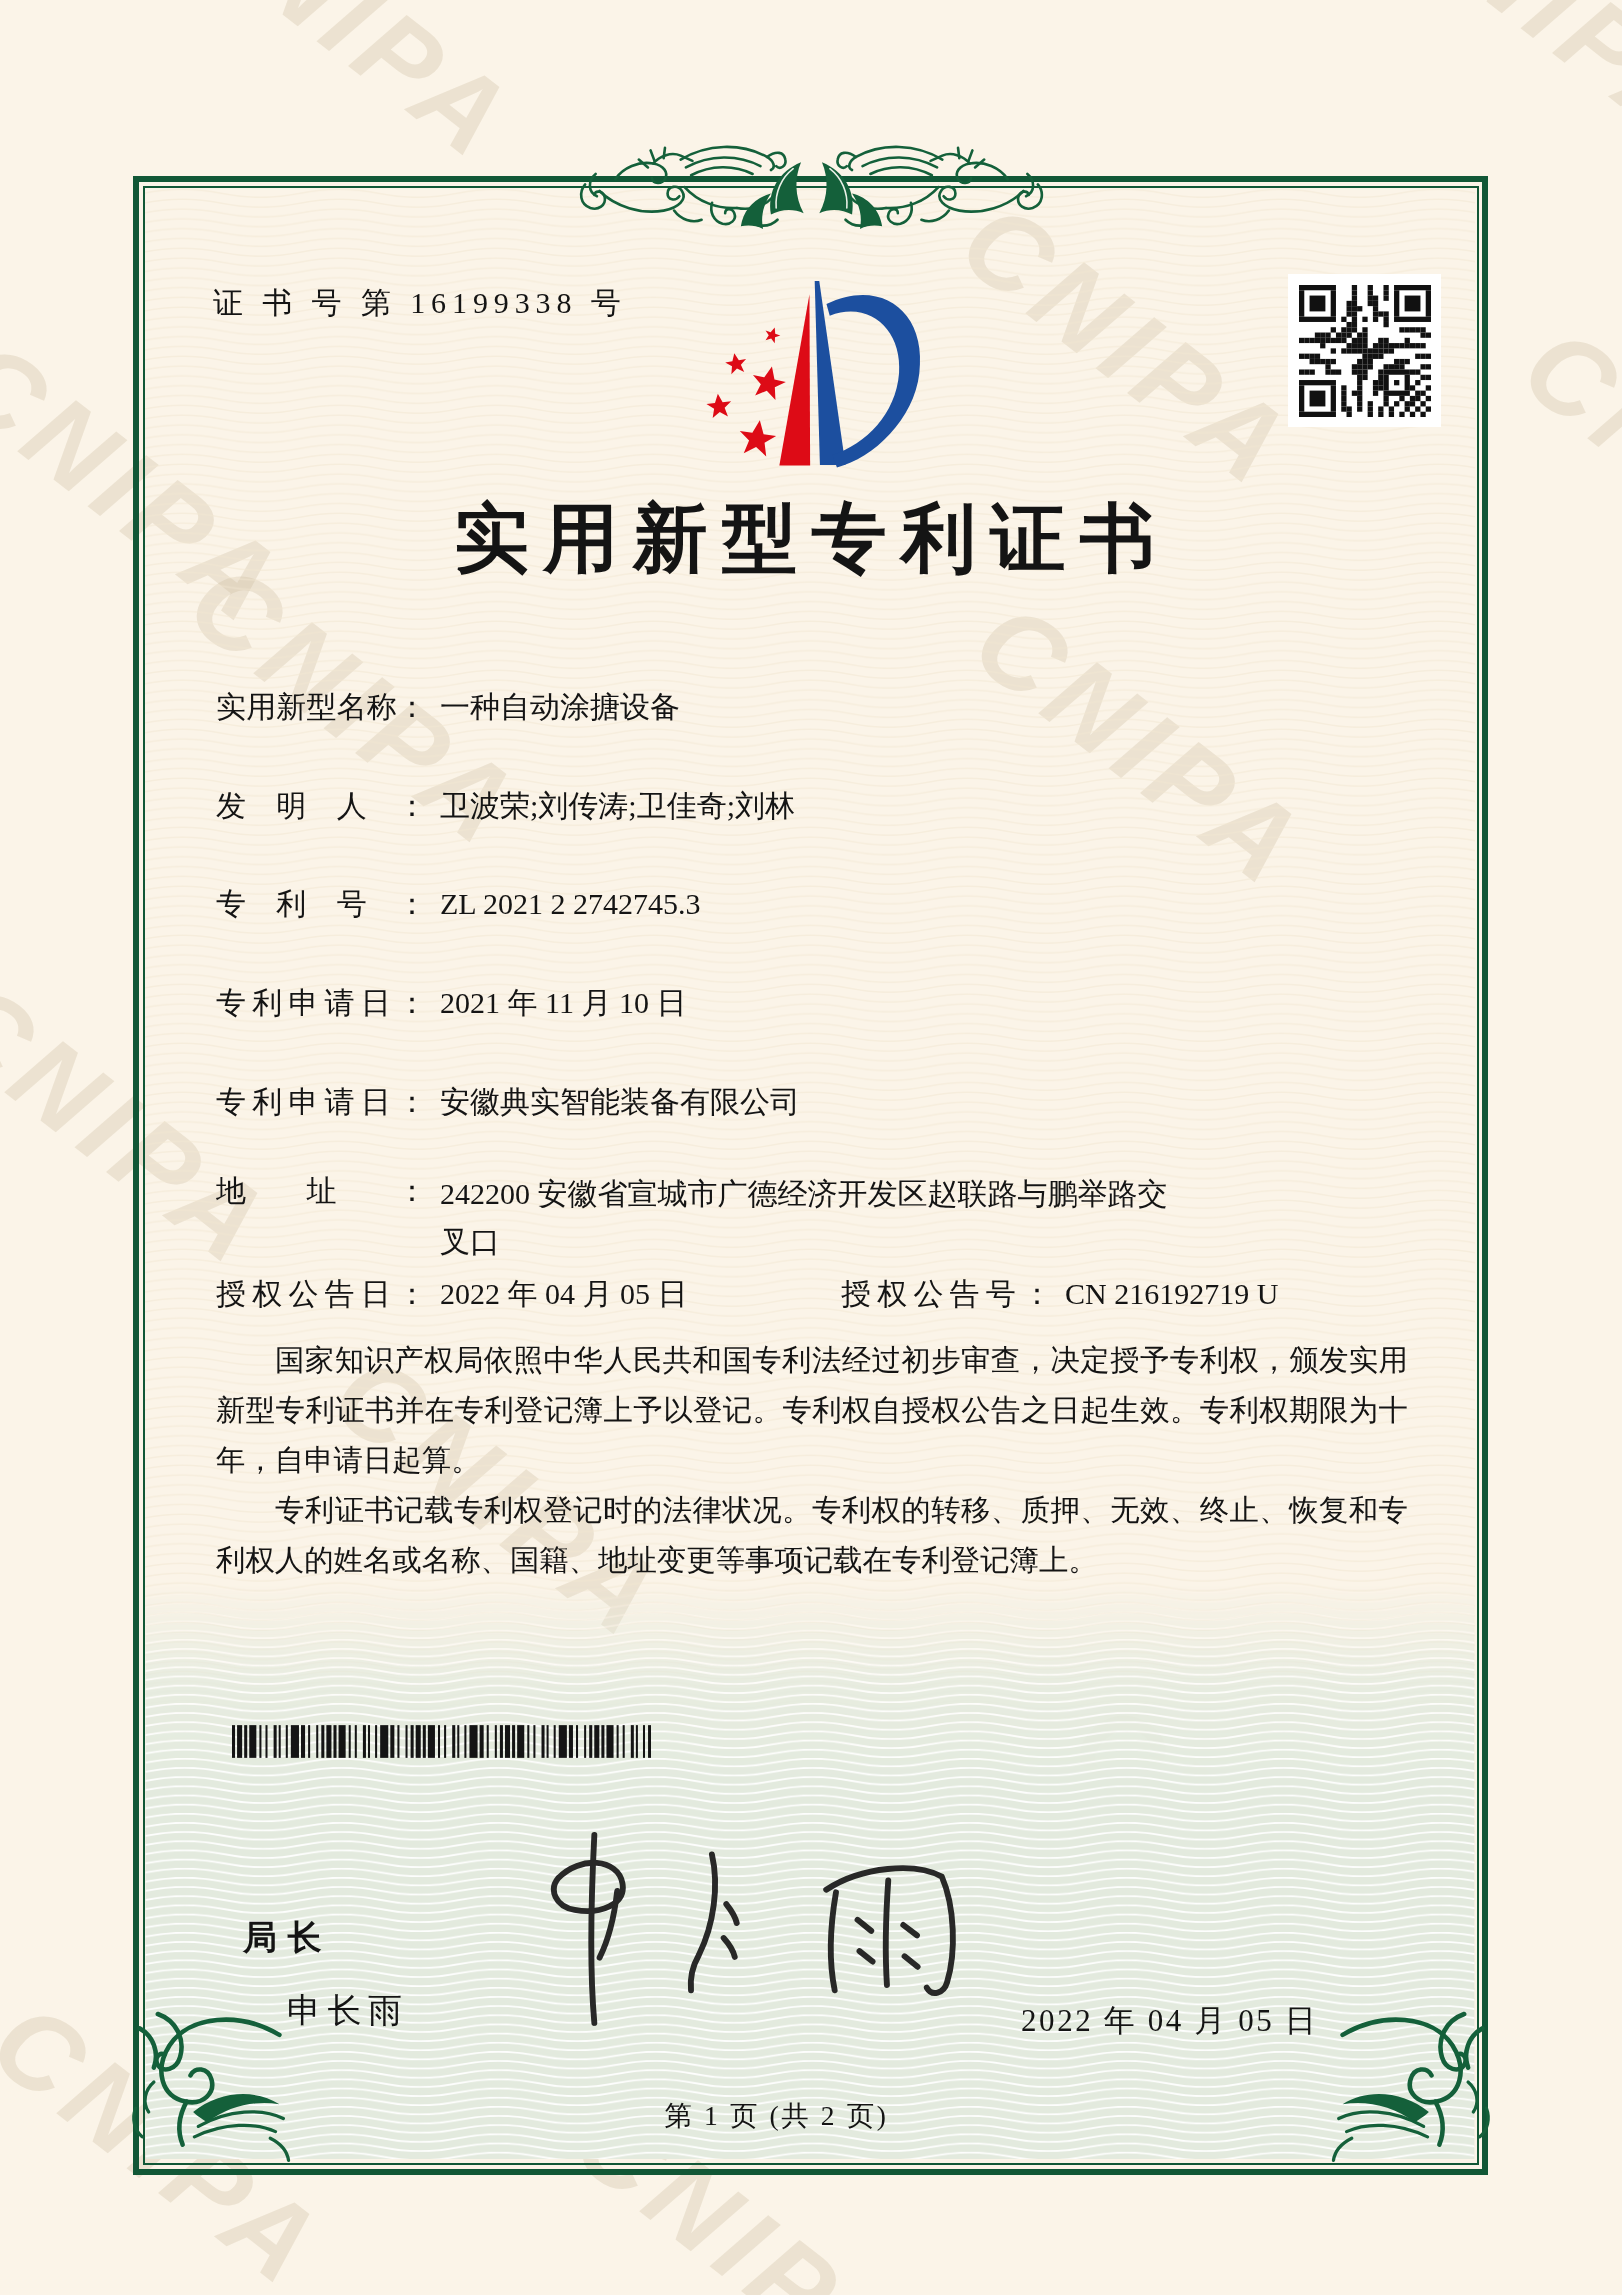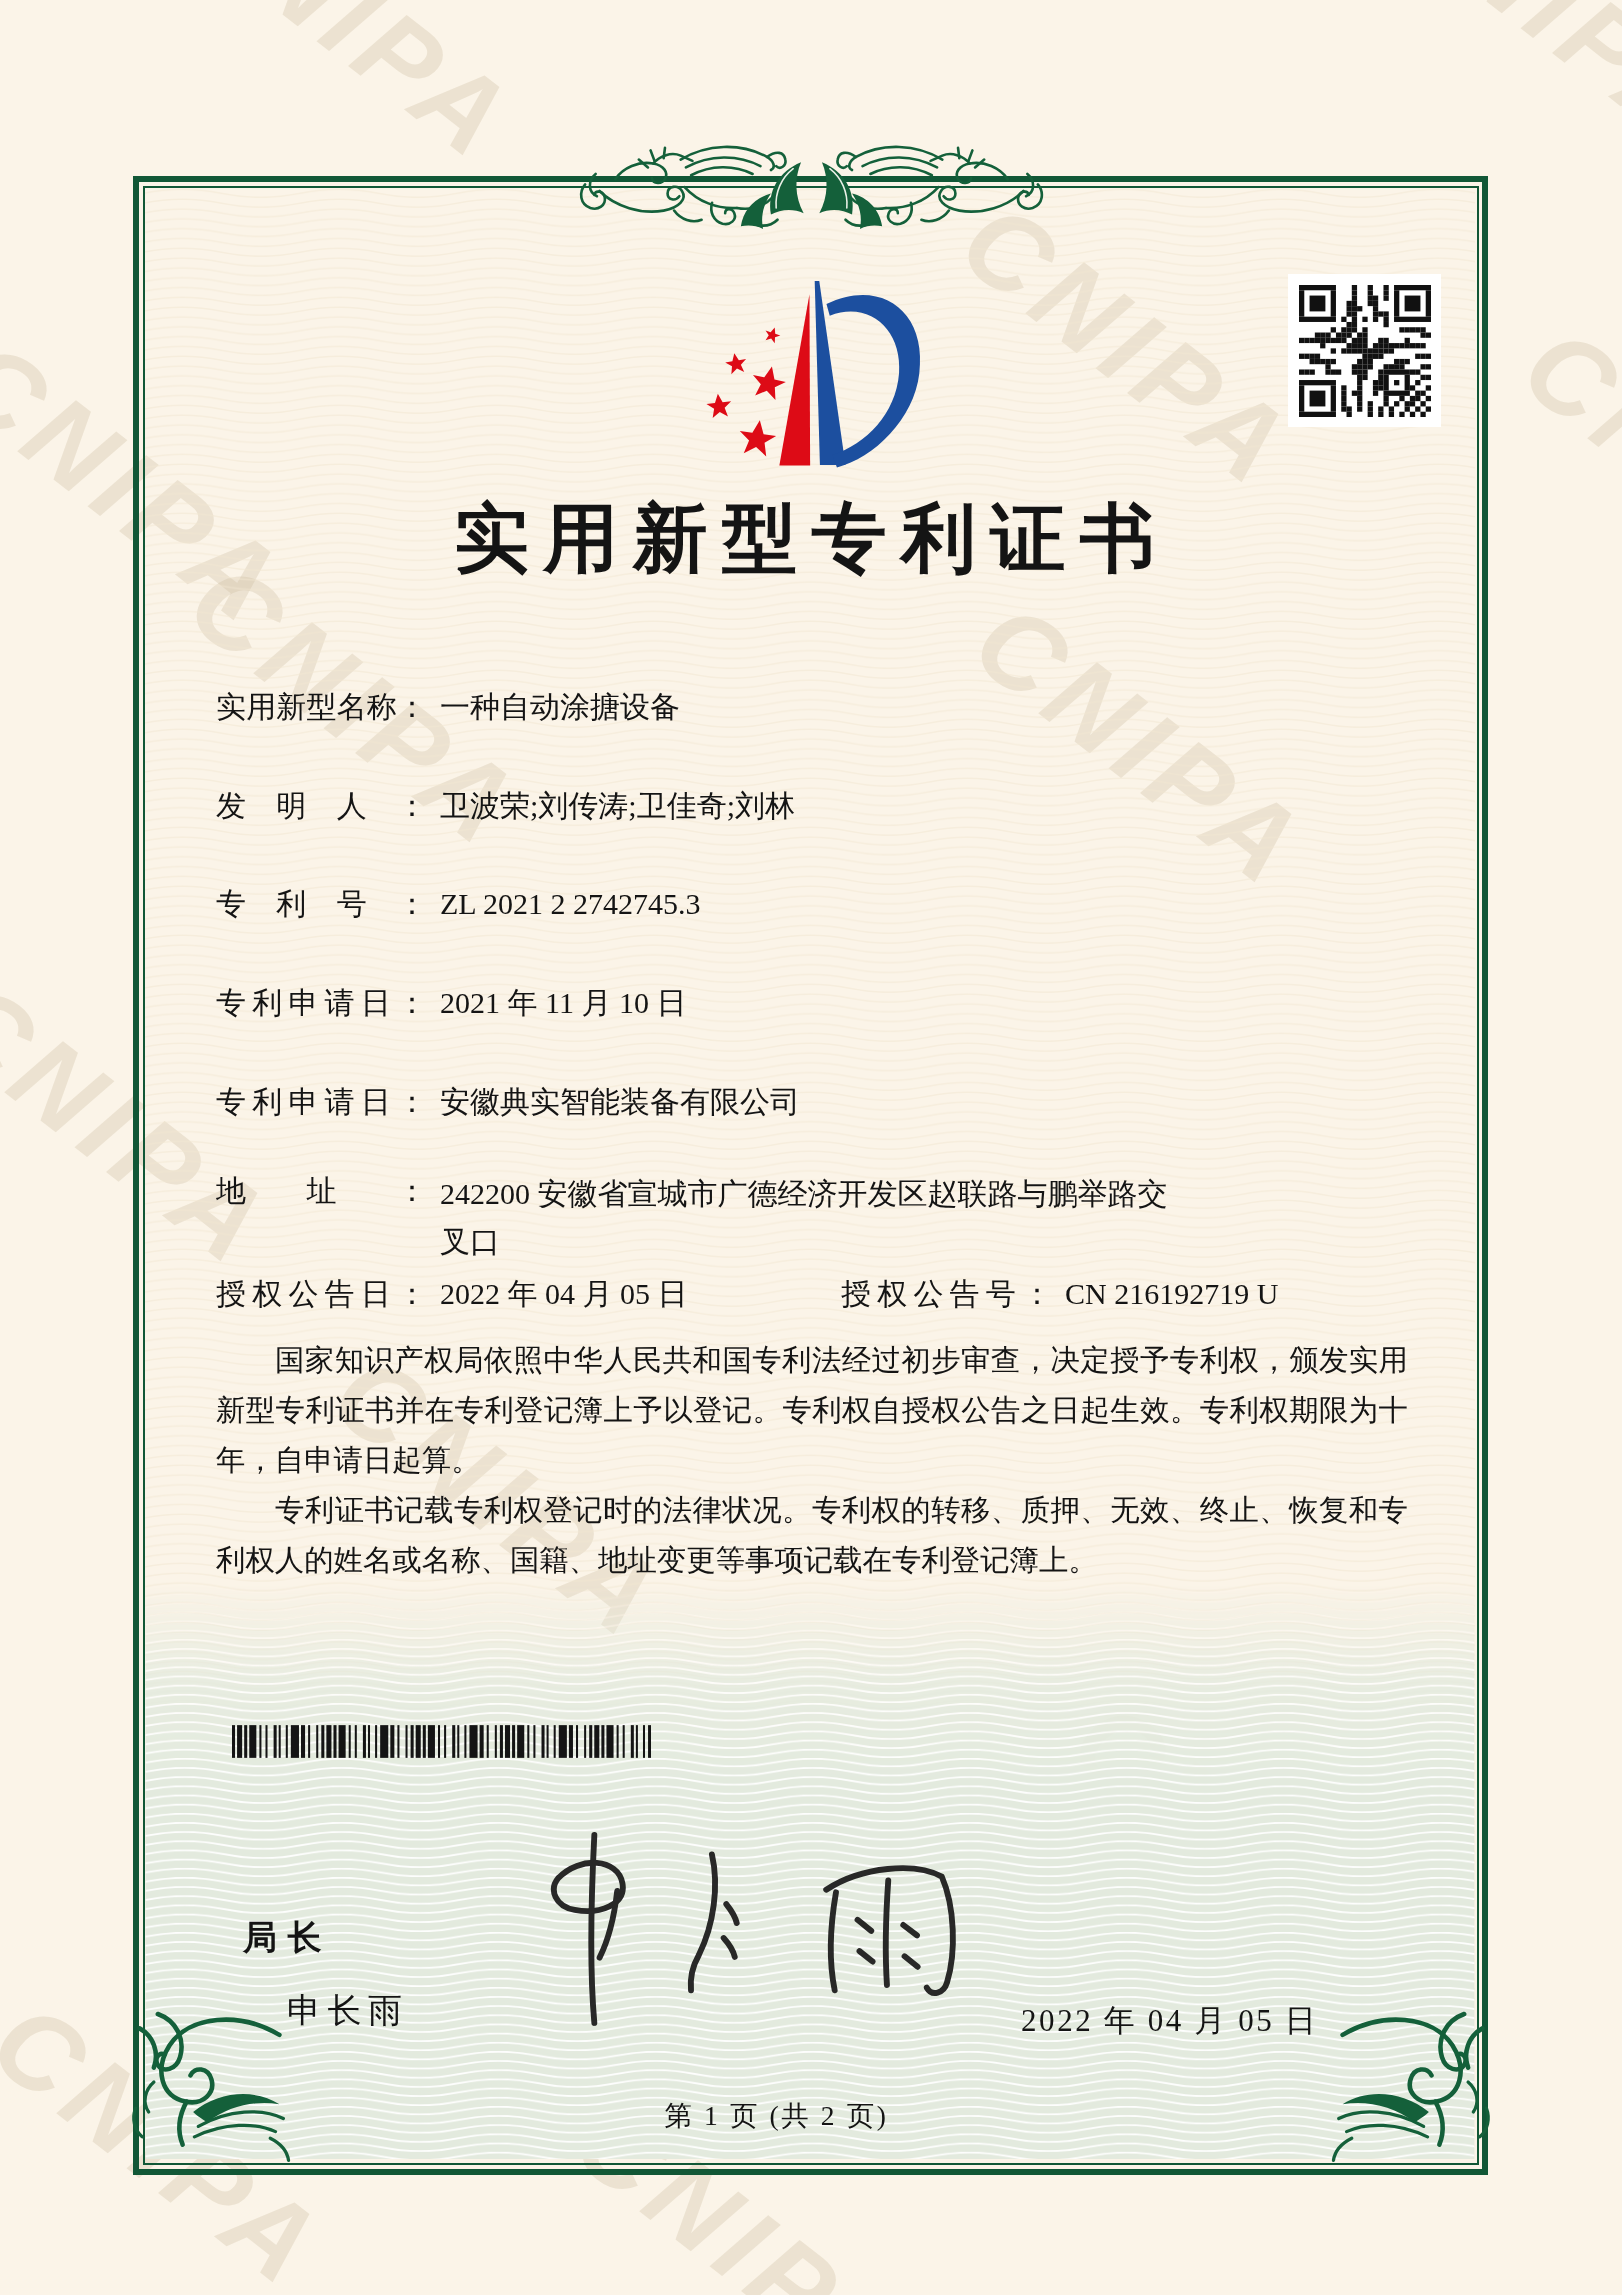--- a/index.html
+++ b/index.html
@@ -142,20 +142,21 @@
         <path fill="#14603a" stroke="none" d="M118 156 C158 124 212 120 250 144 C214 138 172 146 140 172 C130 166 122 160 118 156 Z"></path>
         <path d="M126 178 C172 152 224 150 256 166" stroke-width="5"></path>
         <path d="M120 194 C166 172 214 172 244 186" stroke-width="5"></path>
         <path d="M236 196 C252 204 262 216 264 230" stroke-width="5"></path>
         <path d="M58 110 C44 122 40 142 50 156" stroke-width="5"></path>
         <path d="M30 150 C24 166 28 184 40 194" stroke-width="5"></path>
       </g>
     </g>
   </svg>
 
+  <div class="abs cert-no">证 书 号 第 16199338 号</div>
 
   <svg class="abs" style="left:702px;top:270px;" width="228" height="206" viewBox="0 0 348 315">
     <defs>
       <path id="star" d="M0,-10 L2.94,-3.09 L9.51,-3.09 L4.05,1.18 L5.88,8.09 L0,4 L-5.88,8.09 L-4.05,1.18 L-9.51,-3.09 L-2.94,-3.09 Z" fill="#dd0b16"></path>
     </defs>
     <use href="#star" transform="translate(107,100) scale(1.25) rotate(18)"></use>
     <use href="#star" transform="translate(52,144) scale(1.7) rotate(-10)"></use>
     <use href="#star" transform="translate(101,174) scale(2.7) rotate(12)"></use>
     <use href="#star" transform="translate(26,209) scale(2.0) rotate(-6)"></use>
     <use href="#star" transform="translate(84,259) scale(2.95) rotate(8)"></use>

